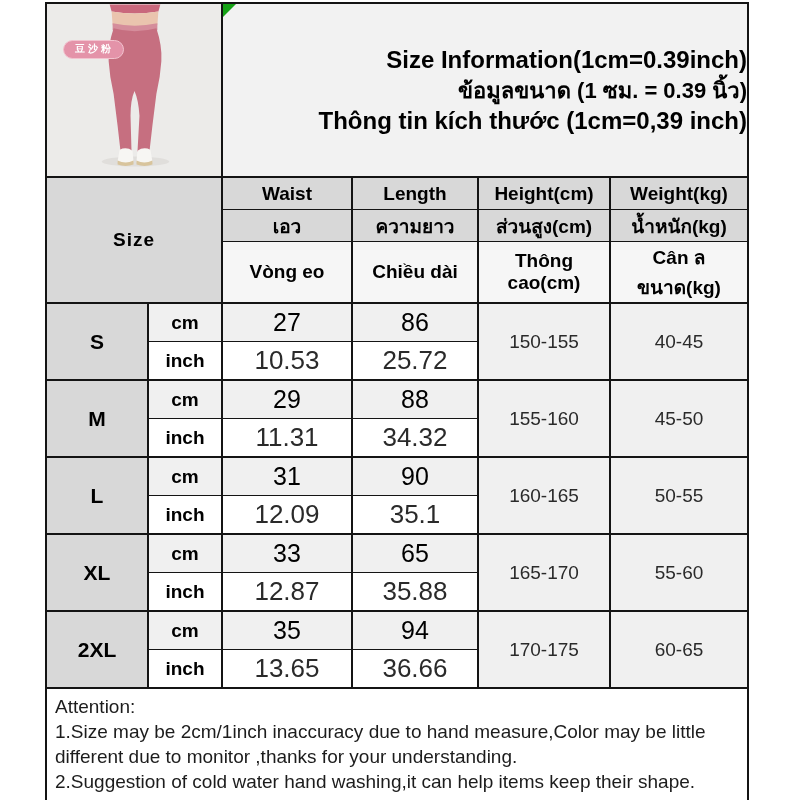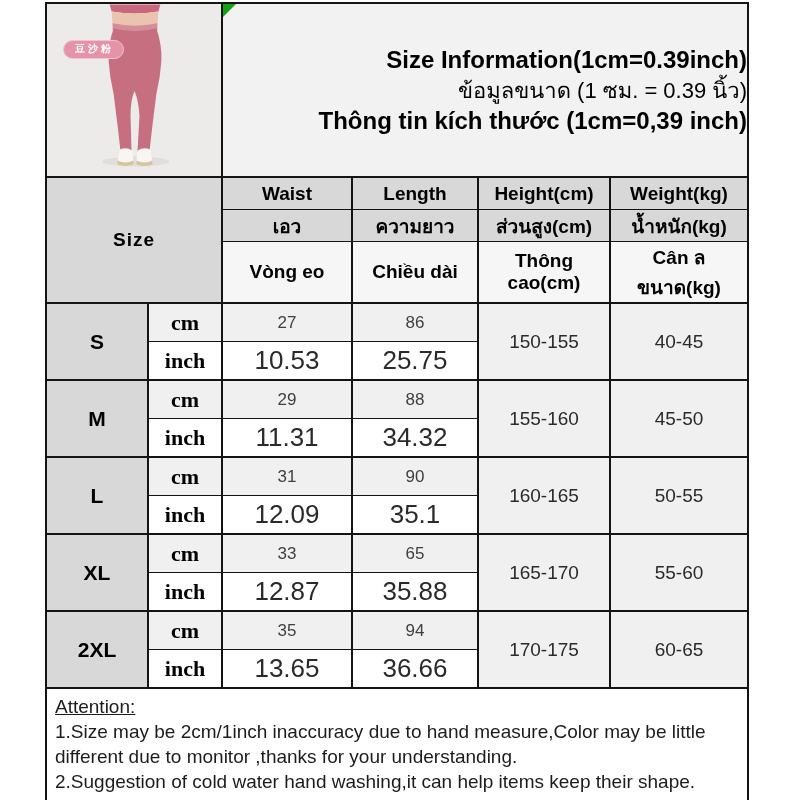--- a/index.html
+++ b/index.html
@@ -12,35 +12,35 @@
   
   .photo-cell{height:168px;position:relative;padding:0;background:#ecebe9;}
   .badge{position:absolute;left:16px;top:36px;background:#e493a9;color:#fff;
          font-size:10px;font-weight:bold;letter-spacing:3px;padding:3px 9px 4px 11px;
          border-radius:10px;border:1px solid #f2c3cf;line-height:1;text-align:right;}
   
   .title-cell{background:#f2f2f2;position:relative;vertical-align:middle;text-align:right;}
   .corner-tri{position:absolute;left:0;top:0;width:0;height:0;
               border-top:13px solid #16a216;border-right:13px solid transparent;}
   .t-en,.t-vi{font-size:24px;font-weight:bold;line-height:30px;}
-  .t-th{font-size:22px;font-weight:normal;line-height:31px;}
+  .t-th{font-size:22px;font-weight:bold;line-height:31px;}
   
   .hrow th{font-size:19px;font-weight:bold;background:#d8d8d8;height:31px;}
   .hrow-vi th{background:#f6f6f6;}
   .size-head{background:#d8d8d8;font-size:34px;font-weight:bold;letter-spacing:1px;}
   
-  .cm-row td{background:#f0f0f0;height:37px;font-size:17px;color:#404040;}
+  .cm-row td{background:#f0f0f0;height:37px;font-size:25px;color:#000000;}
   .inch-row td{background:#ffffff;height:37px;font-size:26px;color:#2a2a2a;}
   td.size-cell{background:#d8d8d8;font-size:21px;font-weight:bold;color:#000;}
-  td.unit-cell{font-weight:bold;font-size:22px;color:#000;font-family:Liberation Serif, serif;}
+  td.unit-cell{font-weight:bold;font-size:19px;color:#000;}
   td.range-cell{background:#f0f0f0;font-size:19px;color:#2a2a2a;}
   
   .attention-cell{background:#ffffff;height:147px;vertical-align:top;text-align:left;}
   .attention-cell div{font-size:19px;line-height:25px;color:#1c1c1c;padding:0 8px;}
-  .attention-cell .first{padding-top:5px;text-decoration:underline;}
+  .attention-cell .first{padding-top:5px;}
 </style>
 </head>
 <body>
 
 <div class="sheet">
 <table>
   <colgroup>
     <col style="width:102px">
         <col style="width:74px">
         <col style="width:130px">
@@ -98,21 +98,21 @@
     <td class="size-cell" rowspan="2">S</td>
     <td class="unit-cell">cm</td>
     <td>27</td>
     <td>86</td>
     <td class="range-cell" rowspan="2">150-155</td>
     <td class="range-cell" rowspan="2">40-45</td>
   </tr>
   <tr class="inch-row">
     <td class="unit-cell">inch</td>
     <td>10.53</td>
-    <td>25.75</td>
+    <td>25.72</td>
   </tr>
 
   <tr class="cm-row group-top">
     <td class="size-cell" rowspan="2">M</td>
     <td class="unit-cell">cm</td>
     <td>29</td>
     <td>88</td>
     <td class="range-cell" rowspan="2">155-160</td>
     <td class="range-cell" rowspan="2">45-50</td>
   </tr>

